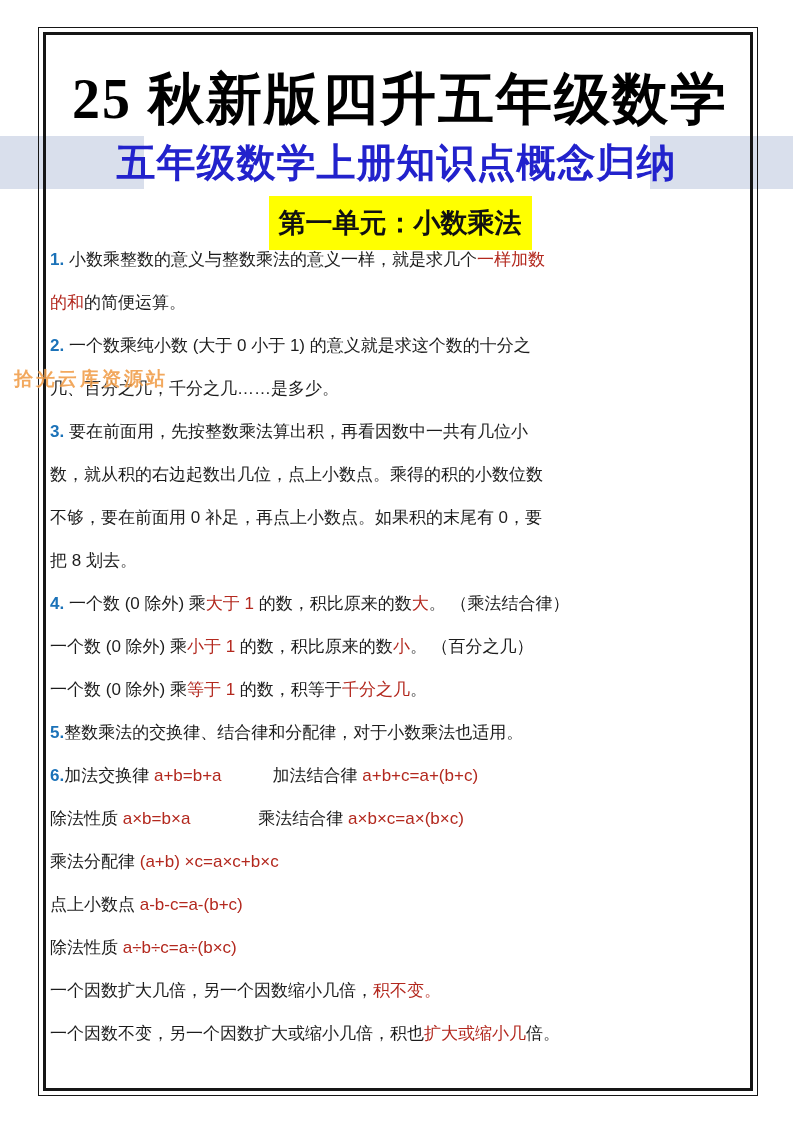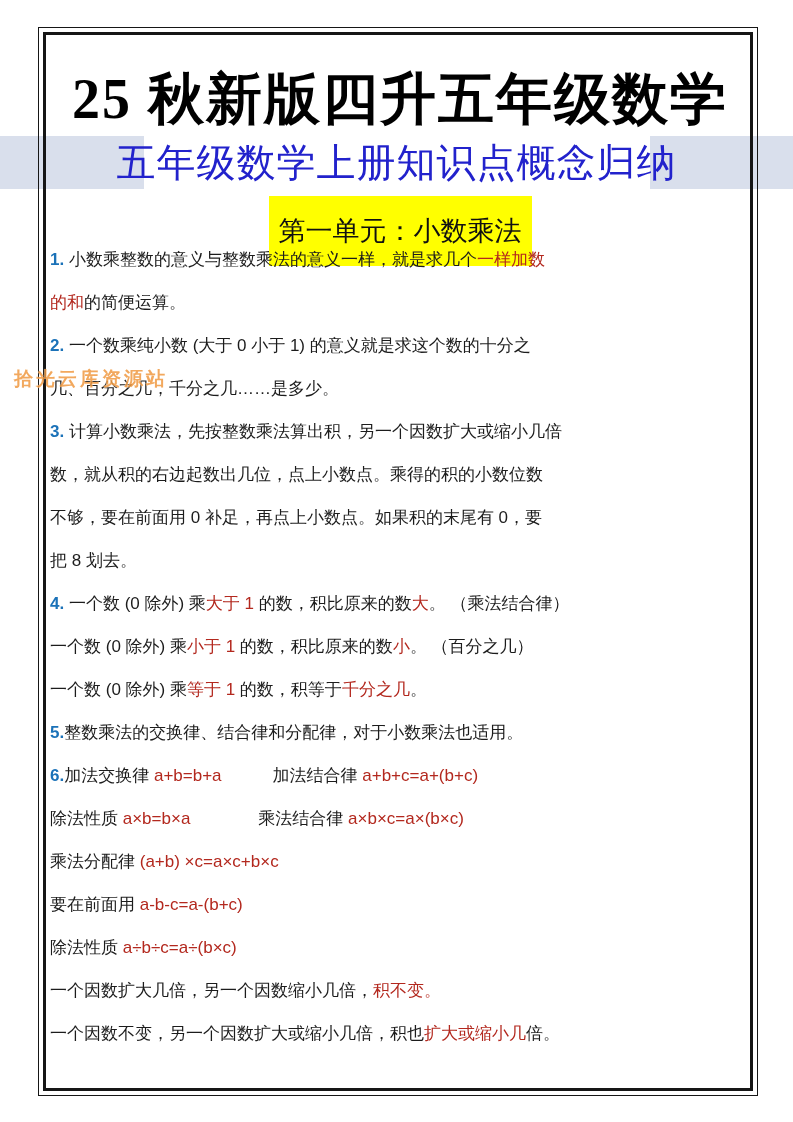--- a/index.html
+++ b/index.html
@@ -33,21 +33,21 @@
     z-index: 1;
     display: flex; justify-content: center;
   }
   .subtitle-box {
     width: 506px; height: 53px;
     background: #ffffff;
     display: flex; align-items: center; justify-content: center;
   }
   .subtitle-text {
     font-family: "Liberation Serif", "DejaVu Serif", serif;
-    font-weight: 400;
+    font-weight: 700;
     font-size: 39px;
     letter-spacing: 1px;
     color: var(--subtitle-blue);
     white-space: nowrap;
   }
   
   .frame {
     position: absolute;
     left: 38px; top: 27px;
     width: 720px; height: 1069px;
@@ -75,24 +75,24 @@
   }
   .section-heading-row {
     position: absolute;
     left: 45px; top: 196px;
     width: 706px;
     display: flex; justify-content: center;
   }
   .section-heading {
     background: var(--highlight-yellow);
     color: #111;
-    font-weight: 400;
+    font-weight: 700;
     font-size: 27px;
     line-height: 38px;
-    padding: 16px 10px;
+    padding: 8px 10px;
     white-space: nowrap;
   }
   .body-text {
     position: absolute;
     left: 48px; top: 240px;
     width: 704px;
     font-size: 17px;
     color: var(--text-black);
   }
   .line {
@@ -138,32 +138,32 @@
 
     <div class="section-heading-row">
       <span class="section-heading">第一单元：小数乘法</span>
     </div>
 
     <div class="body-text">
         <div class="line"><span class="seg-blue bold">1.</span><span class="seg-black"> 小数乘整数的意义与整数乘法的意义一样，就是求几个</span><span class="seg-red">一样加数</span></div>
         <div class="line"><span class="seg-red">的和</span><span class="seg-black">的简便运算。</span></div>
         <div class="line"><span class="seg-blue bold">2.</span><span class="seg-black"> 一个数乘纯小数 (大于 0 小于 1) 的意义就是求这个数的十分之</span></div>
         <div class="line"><span class="seg-black">几、百分之几，千分之几……是多少。</span></div>
-        <div class="line"><span class="seg-blue bold">3.</span><span class="seg-black"> 计算小数乘法，先按整数乘法算出积，另一个因数扩大或缩小几倍</span></div>
+        <div class="line"><span class="seg-blue bold">3.</span><span class="seg-black"> 要在前面用，先按整数乘法算出积，再看因数中一共有几位小</span></div>
         <div class="line"><span class="seg-black">数，就从积的右边起数出几位，点上小数点。乘得的积的小数位数</span></div>
         <div class="line"><span class="seg-black">不够，要在前面用 0 补足，再点上小数点。如果积的末尾有 0，要</span></div>
         <div class="line"><span class="seg-black">把 8 划去。</span></div>
         <div class="line"><span class="seg-blue bold">4.</span><span class="seg-black"> 一个数 (0 除外) 乘</span><span class="seg-red">大于 1</span><span class="seg-black"> 的数，积比原来的数</span><span class="seg-red">大</span><span class="seg-black">。 （乘法结合律）</span></div>
         <div class="line"><span class="seg-black">一个数 (0 除外) 乘</span><span class="seg-red">小于 1</span><span class="seg-black"> 的数，积比原来的数</span><span class="seg-red">小</span><span class="seg-black">。 （百分之几）</span></div>
         <div class="line"><span class="seg-black">一个数 (0 除外) 乘</span><span class="seg-red">等于 1</span><span class="seg-black"> 的数，积等于</span><span class="seg-red">千分之几</span><span class="seg-black">。</span></div>
         <div class="line"><span class="seg-blue bold">5.</span><span class="seg-black">整数乘法的交换律、结合律和分配律，对于小数乘法也适用。</span></div>
         <div class="line"><span class="seg-blue bold">6.</span><span class="seg-black">加法交换律 </span><span class="seg-red">a+b=b+a</span><span class="seg-black">　　　加法结合律 </span><span class="seg-red">a+b+c=a+(b+c)</span></div>
         <div class="line"><span class="seg-black">除法性质 </span><span class="seg-red">a×b=b×a</span><span class="seg-black">　　　　乘法结合律 </span><span class="seg-red">a×b×c=a×(b×c)</span></div>
         <div class="line"><span class="seg-black">乘法分配律 </span><span class="seg-red">(a+b) ×c=a×c+b×c</span></div>
-        <div class="line"><span class="seg-black">要在前面用 </span><span class="seg-red">a-b-c=a-(b+c)</span></div>
+        <div class="line"><span class="seg-black">点上小数点 </span><span class="seg-red">a-b-c=a-(b+c)</span></div>
         <div class="line"><span class="seg-black">除法性质 </span><span class="seg-red">a÷b÷c=a÷(b×c)</span></div>
         <div class="line"><span class="seg-black">一个因数扩大几倍，另一个因数缩小几倍，</span><span class="seg-red">积不变。</span></div>
         <div class="line"><span class="seg-black">一个因数不变，另一个因数扩大或缩小几倍，积也</span><span class="seg-red">扩大或缩小几</span><span class="seg-black">倍。</span></div>
       </div>
 
     <div class="watermark">拾光云库资源站</div>
   </div>
 
 </div>
 

